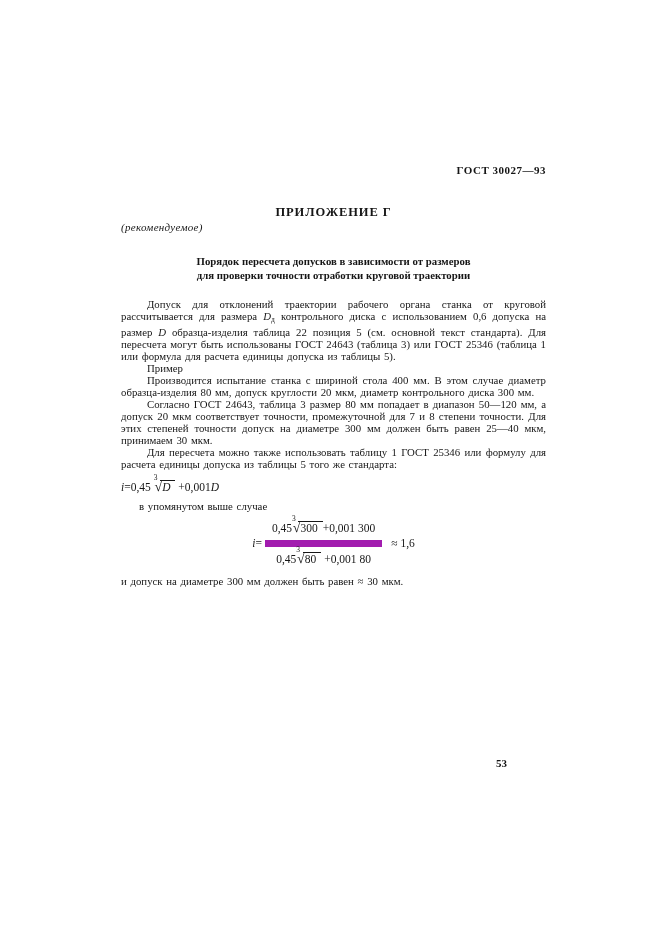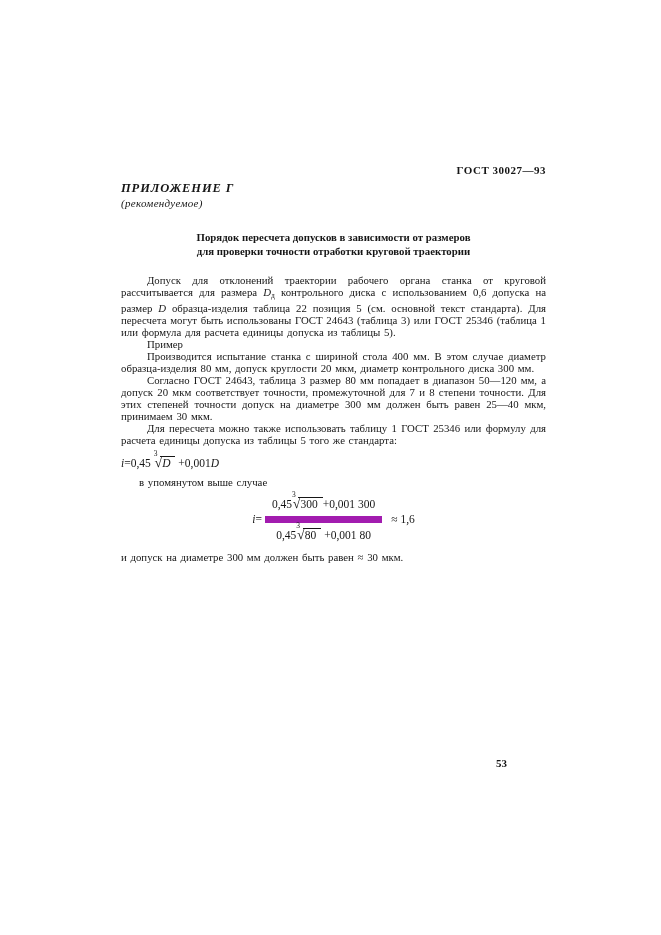--- a/index.html
+++ b/index.html
@@ -18,23 +18,22 @@
     top: 164px;
     width: 425px;
   }
   .std-header {
     text-align: right;
     font-weight: 700;
     font-size: 11px;
     letter-spacing: 0.5px;
   }
   .apx-label {
-    margin-top: 5px;
-    text-align: left;
-    font-style: italic;
+    margin-top: 29px;
+    text-align: center;
     font-weight: 700;
     font-size: 12.5px;
     letter-spacing: 0.9px;
   }
   .apx-note {
     margin-top: 1px;
     text-align: left;
     font-style: italic;
     font-size: 11px;
     letter-spacing: 0.3px;

